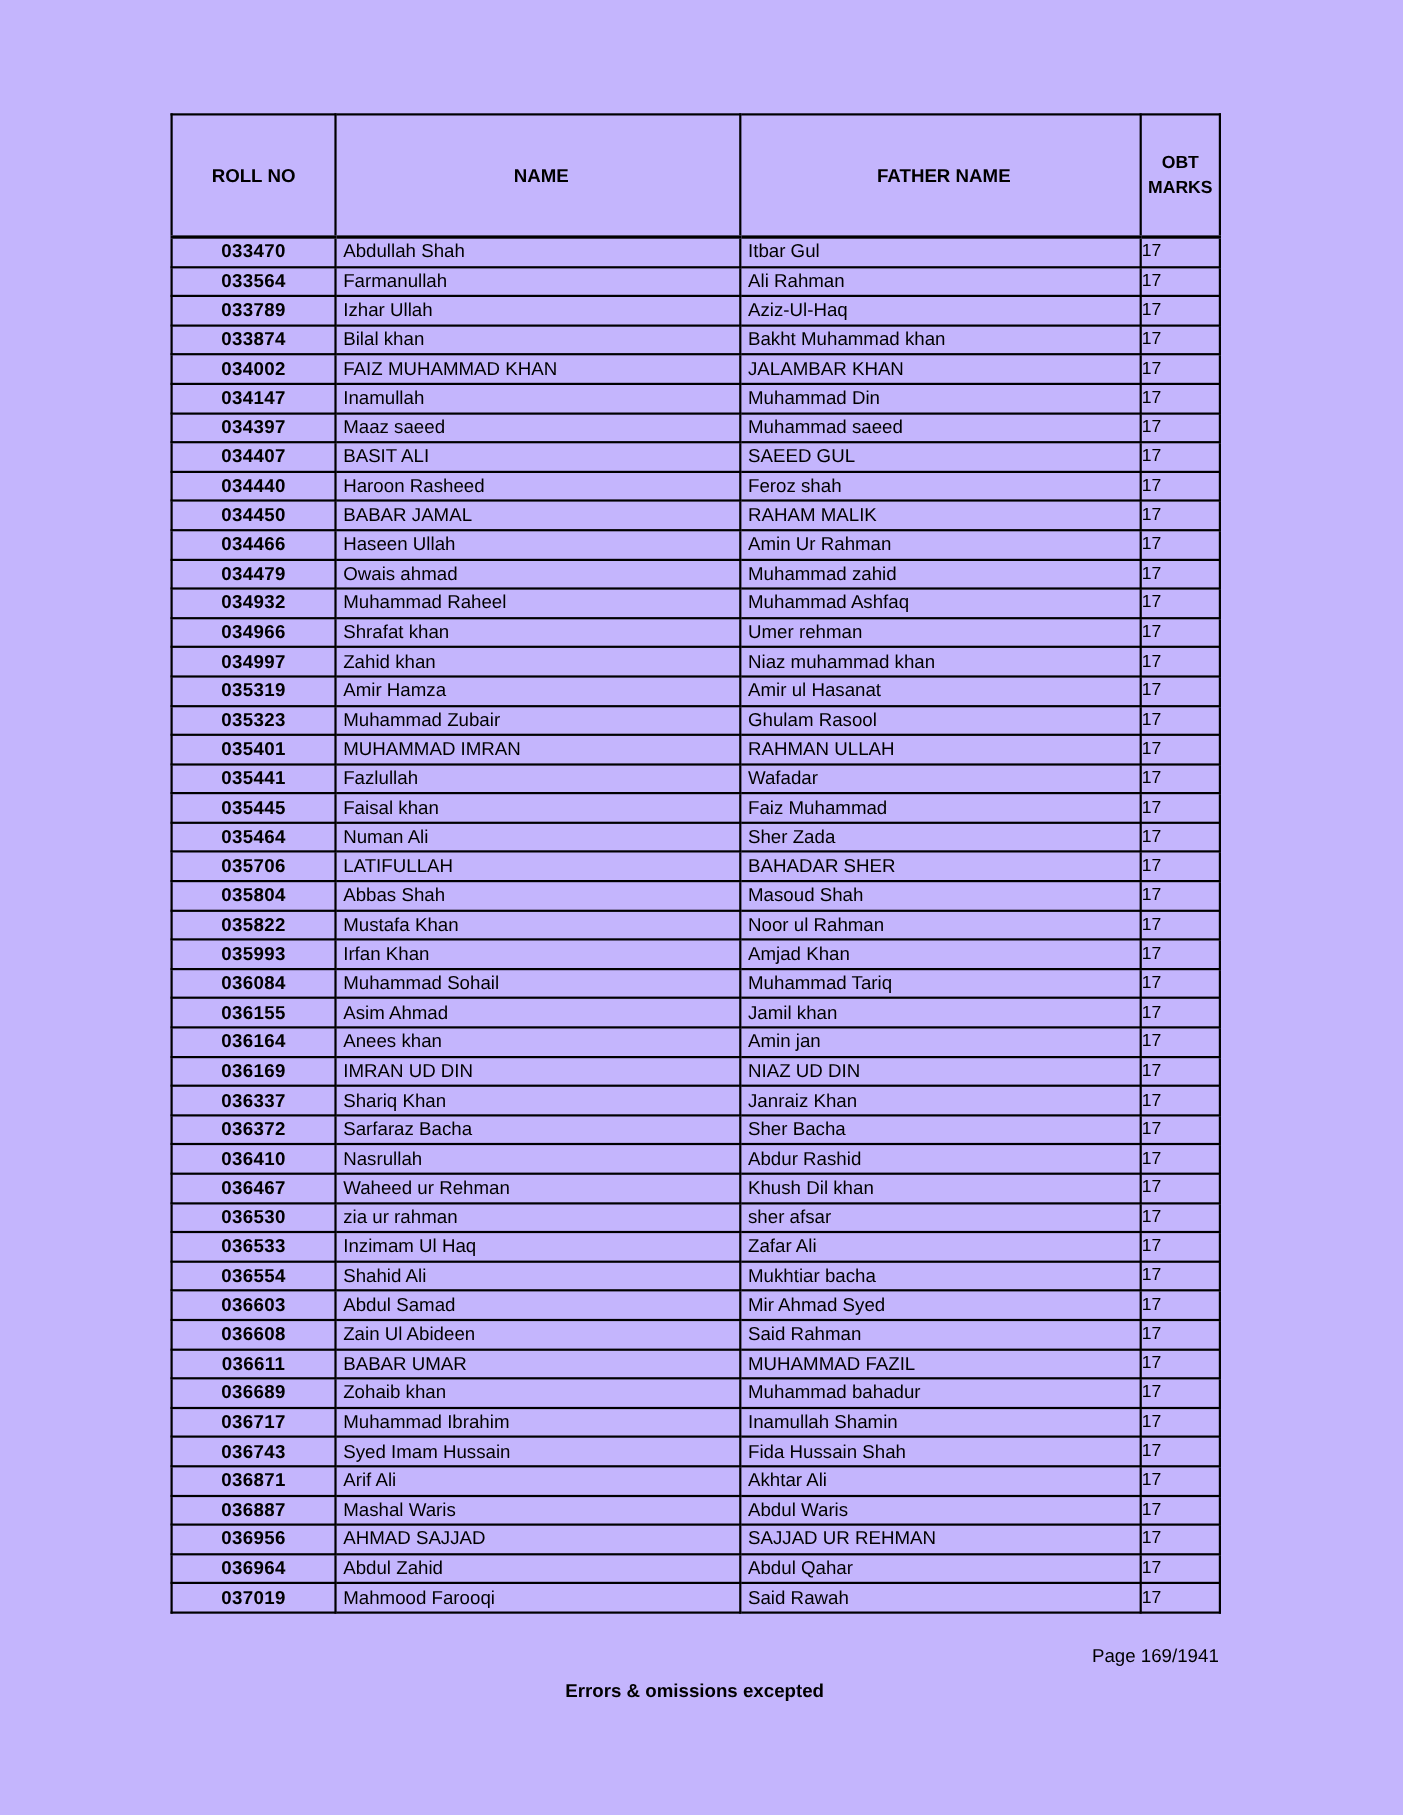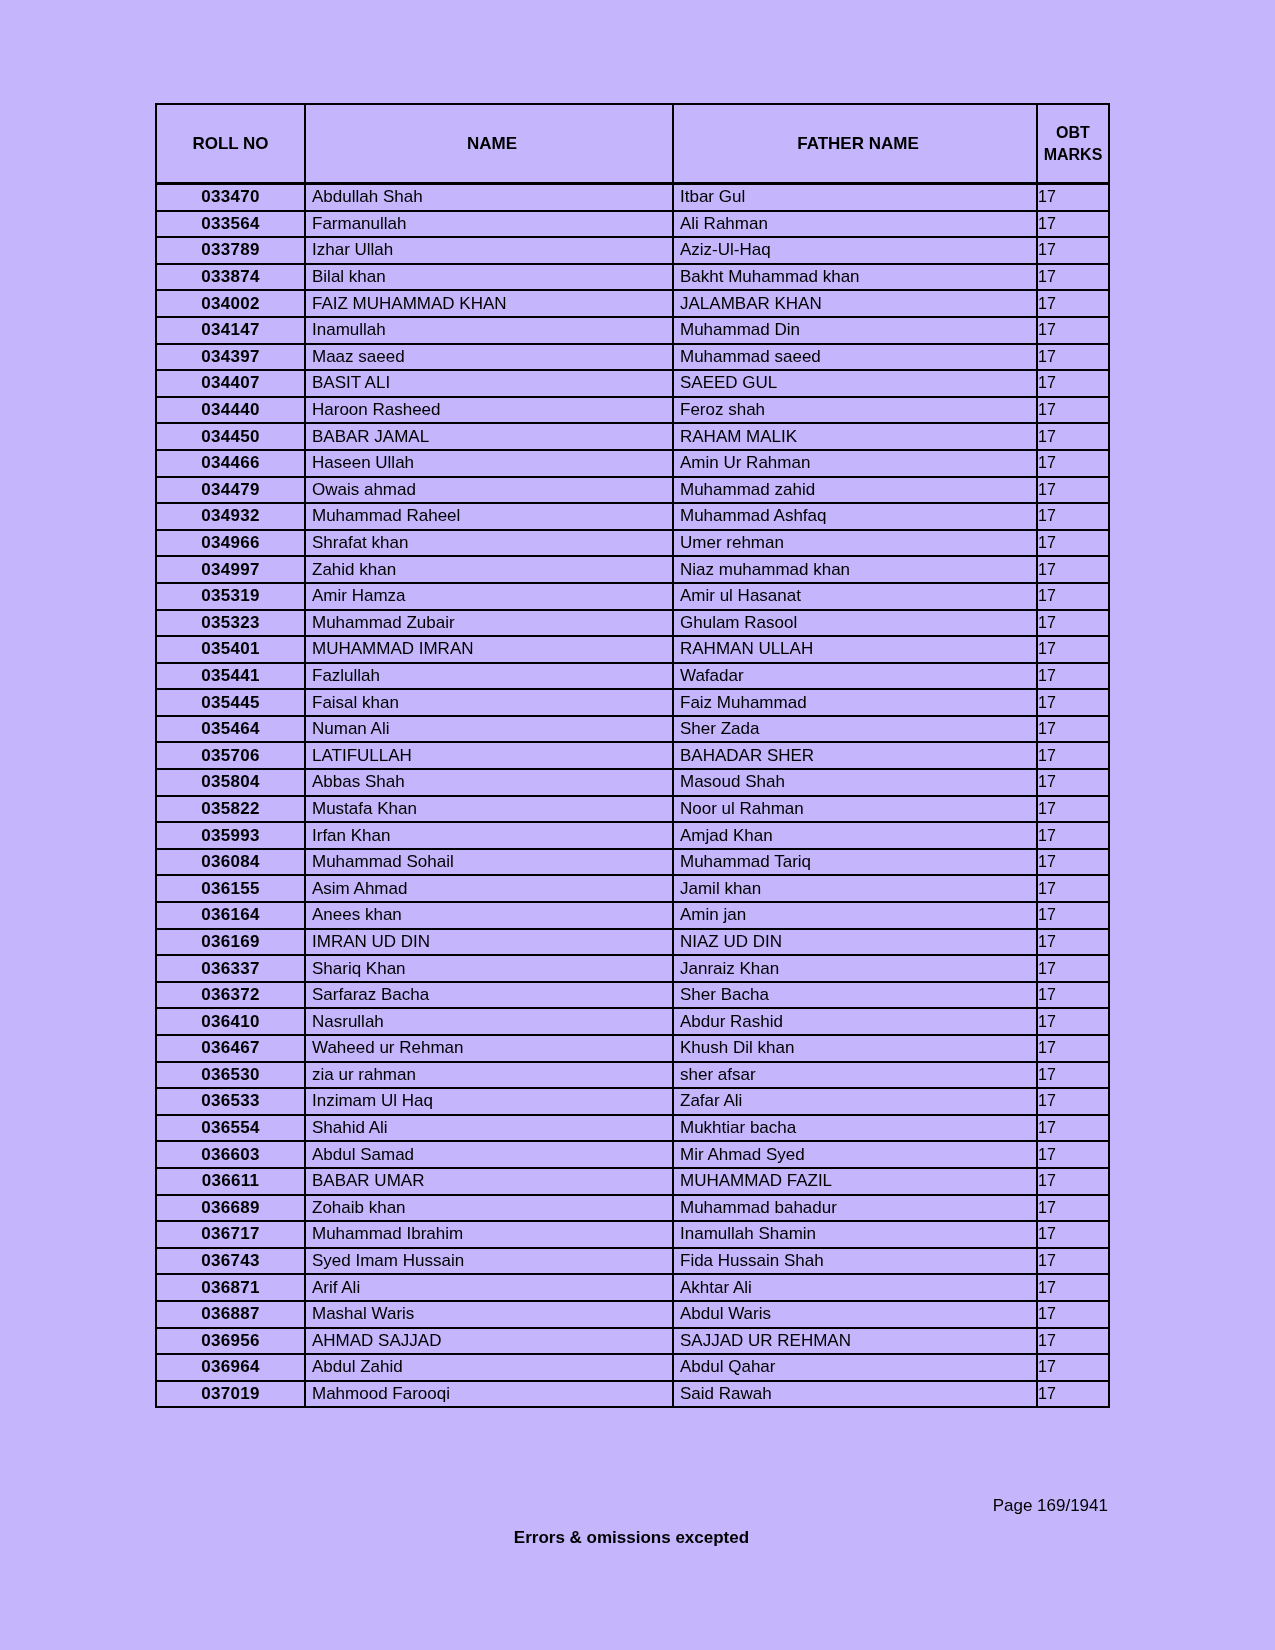--- a/index.html
+++ b/index.html
@@ -50,21 +50,21 @@
     border-bottom-width: 3px;
     vertical-align: middle;
   }
   th.h-roll  { text-align: center; }
   th.h-name, th.h-father { text-align: center; padding-left: 6px; }
   th.h-marks {
     text-align: center;
     white-space: normal;
     font-size: 16px;
     line-height: 1.35;
-    padding: 0 2px;
+    padding: 16px 2px;
   }
   tbody td {
     height: 24.6px;
     font-size: 17px;
     vertical-align: middle;
   }
   td.roll-cell {
     font-weight: bold;
     text-align: center;
     letter-spacing: 0.3px;
@@ -337,20 +337,26 @@
       <td class="father-cell">Mukhtiar bacha</td>
       <td class="marks-cell">17</td>
     </tr>
           <tr>
       <td class="roll-cell">036603</td>
       <td class="name-cell">Abdul Samad</td>
       <td class="father-cell">Mir Ahmad Syed</td>
       <td class="marks-cell">17</td>
     </tr>
           <tr>
+      <td class="roll-cell">036608</td>
+      <td class="name-cell">Zain Ul Abideen</td>
+      <td class="father-cell">Said Rahman</td>
+      <td class="marks-cell">17</td>
+    </tr>
+          <tr>
       <td class="roll-cell">036611</td>
       <td class="name-cell">BABAR UMAR</td>
       <td class="father-cell">MUHAMMAD FAZIL</td>
       <td class="marks-cell">17</td>
     </tr>
           <tr>
       <td class="roll-cell">036689</td>
       <td class="name-cell">Zohaib khan</td>
       <td class="father-cell">Muhammad bahadur</td>
       <td class="marks-cell">17</td>

